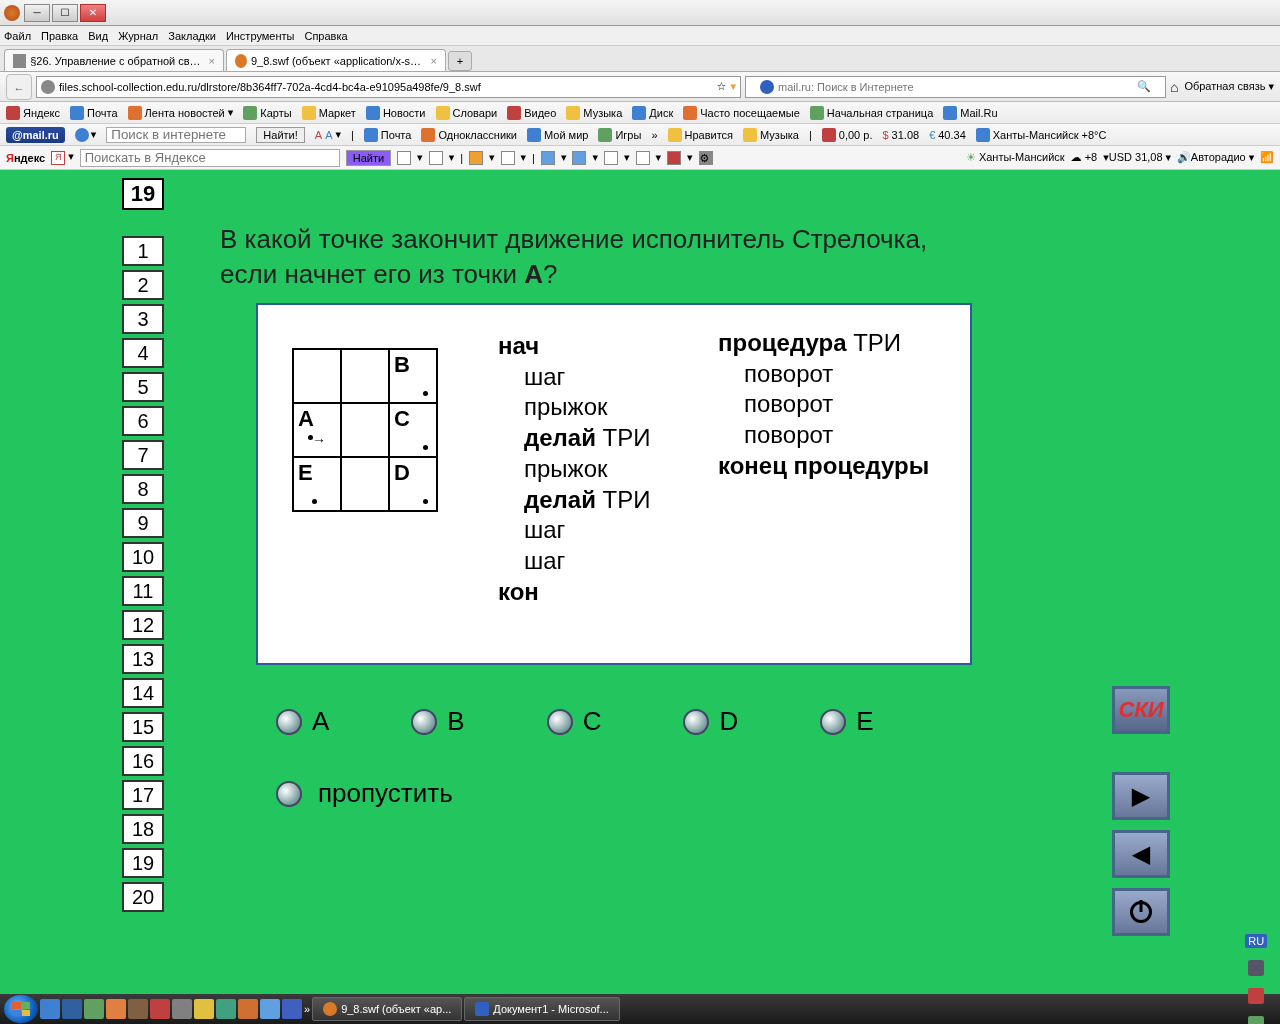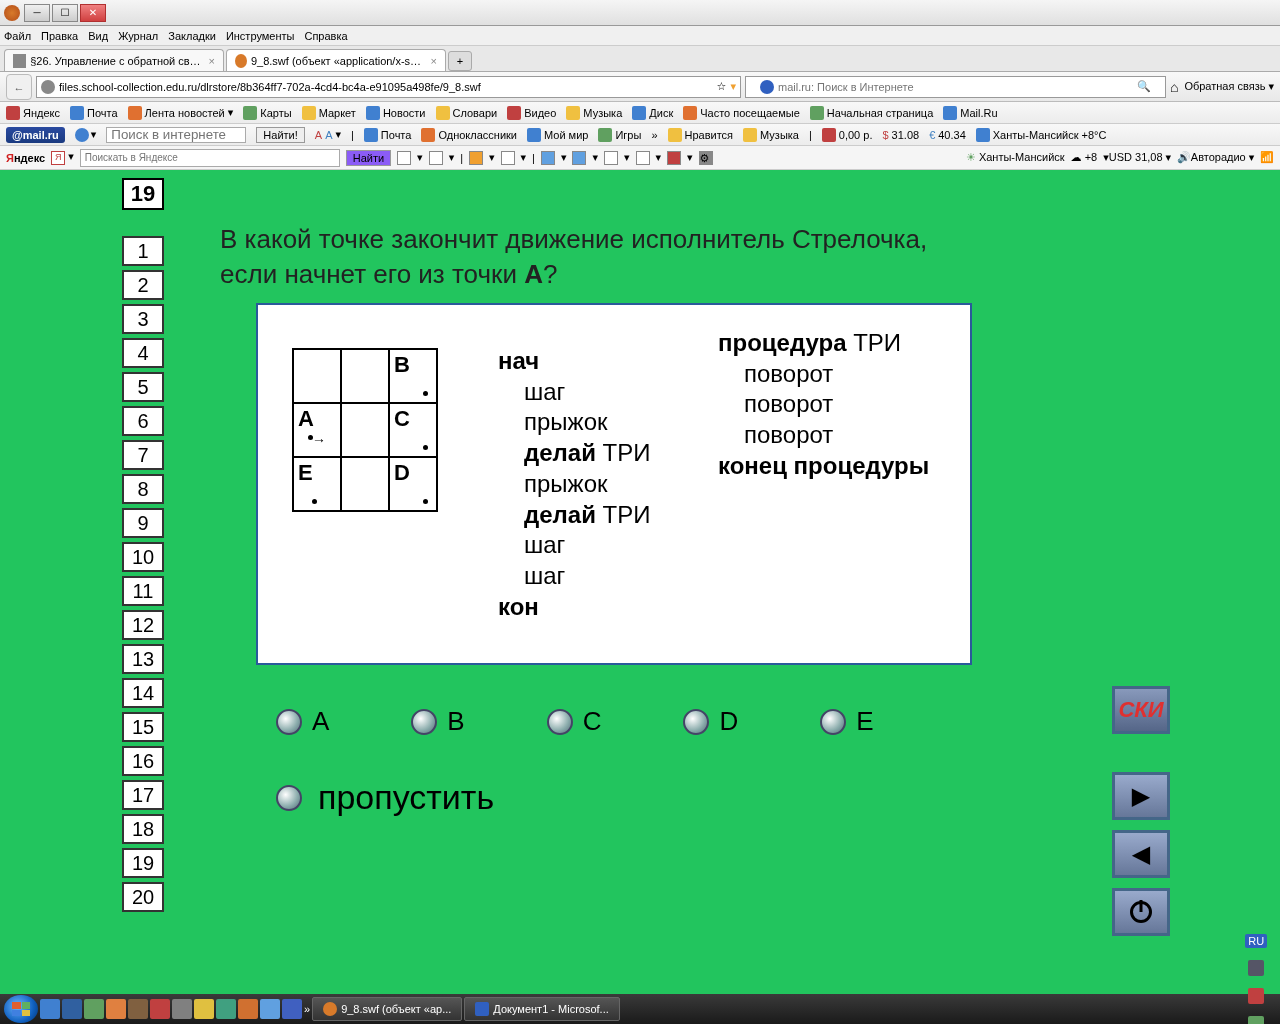--- a/index.html
+++ b/index.html
@@ -41,44 +41,44 @@
 .bmbar .ic.b { background: #4080d0; }
 .bmbar .ic.o { background: #e07030; }
 .bmbar .ic.g { background: #60a060; }
 .bmbar .ic.r { background: #c04040; }
 .mailru { background: linear-gradient(#2a4aa0,#1a3a80); color:#fff; padding:2px 6px; border-radius:3px; font-weight:bold; }
 
 
 .yabar { height: 24px; background: #f5f5f5; display: flex; align-items: center; padding: 0 6px; gap: 6px; border-bottom: 1px solid #ccc; font-size: 11px; }
 .yabar .logo { font-weight: bold; }
 .yabar .logo .red { color: #d02020; }
-.yabar input { height: 18px; width: 260px; border: 1px solid #aaa; padding: 0 4px; font-size: 10px; }
+.yabar input { height: 18px; width: 260px; border: 1px solid #aaa; padding: 0 4px; font-size: 13px; }
 .yabar .btn { padding: 1px 6px; border: 1px solid #999; background: #8b5cf6; }
 .yabar .sep { flex: 1; }
 .yabar .ic { width:14px; height:14px; display:inline-block; border: 1px solid #888; background:#fff; }
 
 
 .content { position: relative; height: calc(1024px - 26px - 20px - 26px - 30px - 22px - 22px - 24px - 30px); background: #22c55e; overflow: hidden; }
 .badge19 { position:absolute; left:122px; top:8px; width:42px; height:32px; border:2px solid #000; background:#fff; display:flex; align-items:center; justify-content:center; font-size:22px; font-weight:bold; }
 .navnums { position:absolute; left:122px; top:66px; display:flex; flex-direction:column; gap:4px; }
 .navnums .n { width:42px; height:30px; border:2px solid #333; background:#fff; display:flex; align-items:center; justify-content:center; font-size:20px; }
 .question { position:absolute; left:220px; top:52px; font-size:26px; color:#222; line-height:1.35; width:760px; }
 .qbox { position:absolute; left:256px; top:133px; width:716px; height:362px; border:2px solid #2a5a9a; background:#fff; padding:18px; display:flex; }
 .grid { position:absolute; left:292px; top:178px; }
 .grid table { border-collapse: collapse; }
 .grid td { width:48px; height:54px; border:2px solid #000; font-size:22px; font-weight:bold; text-align:left; vertical-align:top; padding:2px 4px; position:relative; }
 .grid .dot { width:5px; height:5px; background:#000; border-radius:50%; display:inline-block; position:absolute; }
-.code1 { position:absolute; left:498px; top:176px; font-size:24px; line-height:1.28; }
+.code1 { position:absolute; left:498px; top:161px; font-size:24px; line-height:1.28; }
 .code2 { position:absolute; left:718px; top:158px; font-size:24px; line-height:1.28; }
 .code1 .kw, .code2 .kw { font-weight:bold; }
 .code1 .ind, .code2 .ind { padding-left:26px; display:inline-block; }
 .answers { position:absolute; left:276px; top:536px; display:flex; gap:82px; font-size:26px; }
 .ans { display:flex; align-items:center; gap:10px; }
 .radio { width:26px; height:26px; border-radius:50%; background: radial-gradient(circle at 35% 35%, #fff, #8aa 60%, #567); border:2px solid #446; }
-.skip { position:absolute; left:276px; top:608px; display:flex; align-items:center; gap:16px; font-size:34px; }
+.skip { position:absolute; left:276px; top:608px; display:flex; align-items:center; gap:16px; font-size:26px; }
 .ski { position:absolute; right:110px; top:516px; width:58px; height:48px; border:3px solid #446688; background:linear-gradient(#8899bb,#556688); display:flex; align-items:center; justify-content:center; color:#e03030; font-weight:bold; font-size:22px; font-style:italic; }
 .navbtn { position:absolute; right:110px; width:58px; height:48px; border:3px solid #446688; background:linear-gradient(#99aacc,#667799); display:flex; align-items:center; justify-content:center; font-size:24px; color:#000; }
 .navbtn.fwd { top:602px; }
 .navbtn.back { top:660px; }
 .navbtn.pwr { top:718px; }
 
 
 .taskbar { position:absolute; bottom:0; left:0; right:0; height:30px; background: linear-gradient(#3a3a3a,#1a1a1a); display:flex; align-items:center; padding:0 4px; gap:2px; }
 .start { width:34px; height:28px; background: radial-gradient(circle at 40% 40%, #6fb6ff, #1060c0 60%, #003070); border-radius:50%; display:flex; align-items:center; justify-content:center; }
 .start .win { width:18px; height:14px; display:grid; grid-template-columns:1fr 1fr; grid-template-rows:1fr 1fr; gap:1px; }

